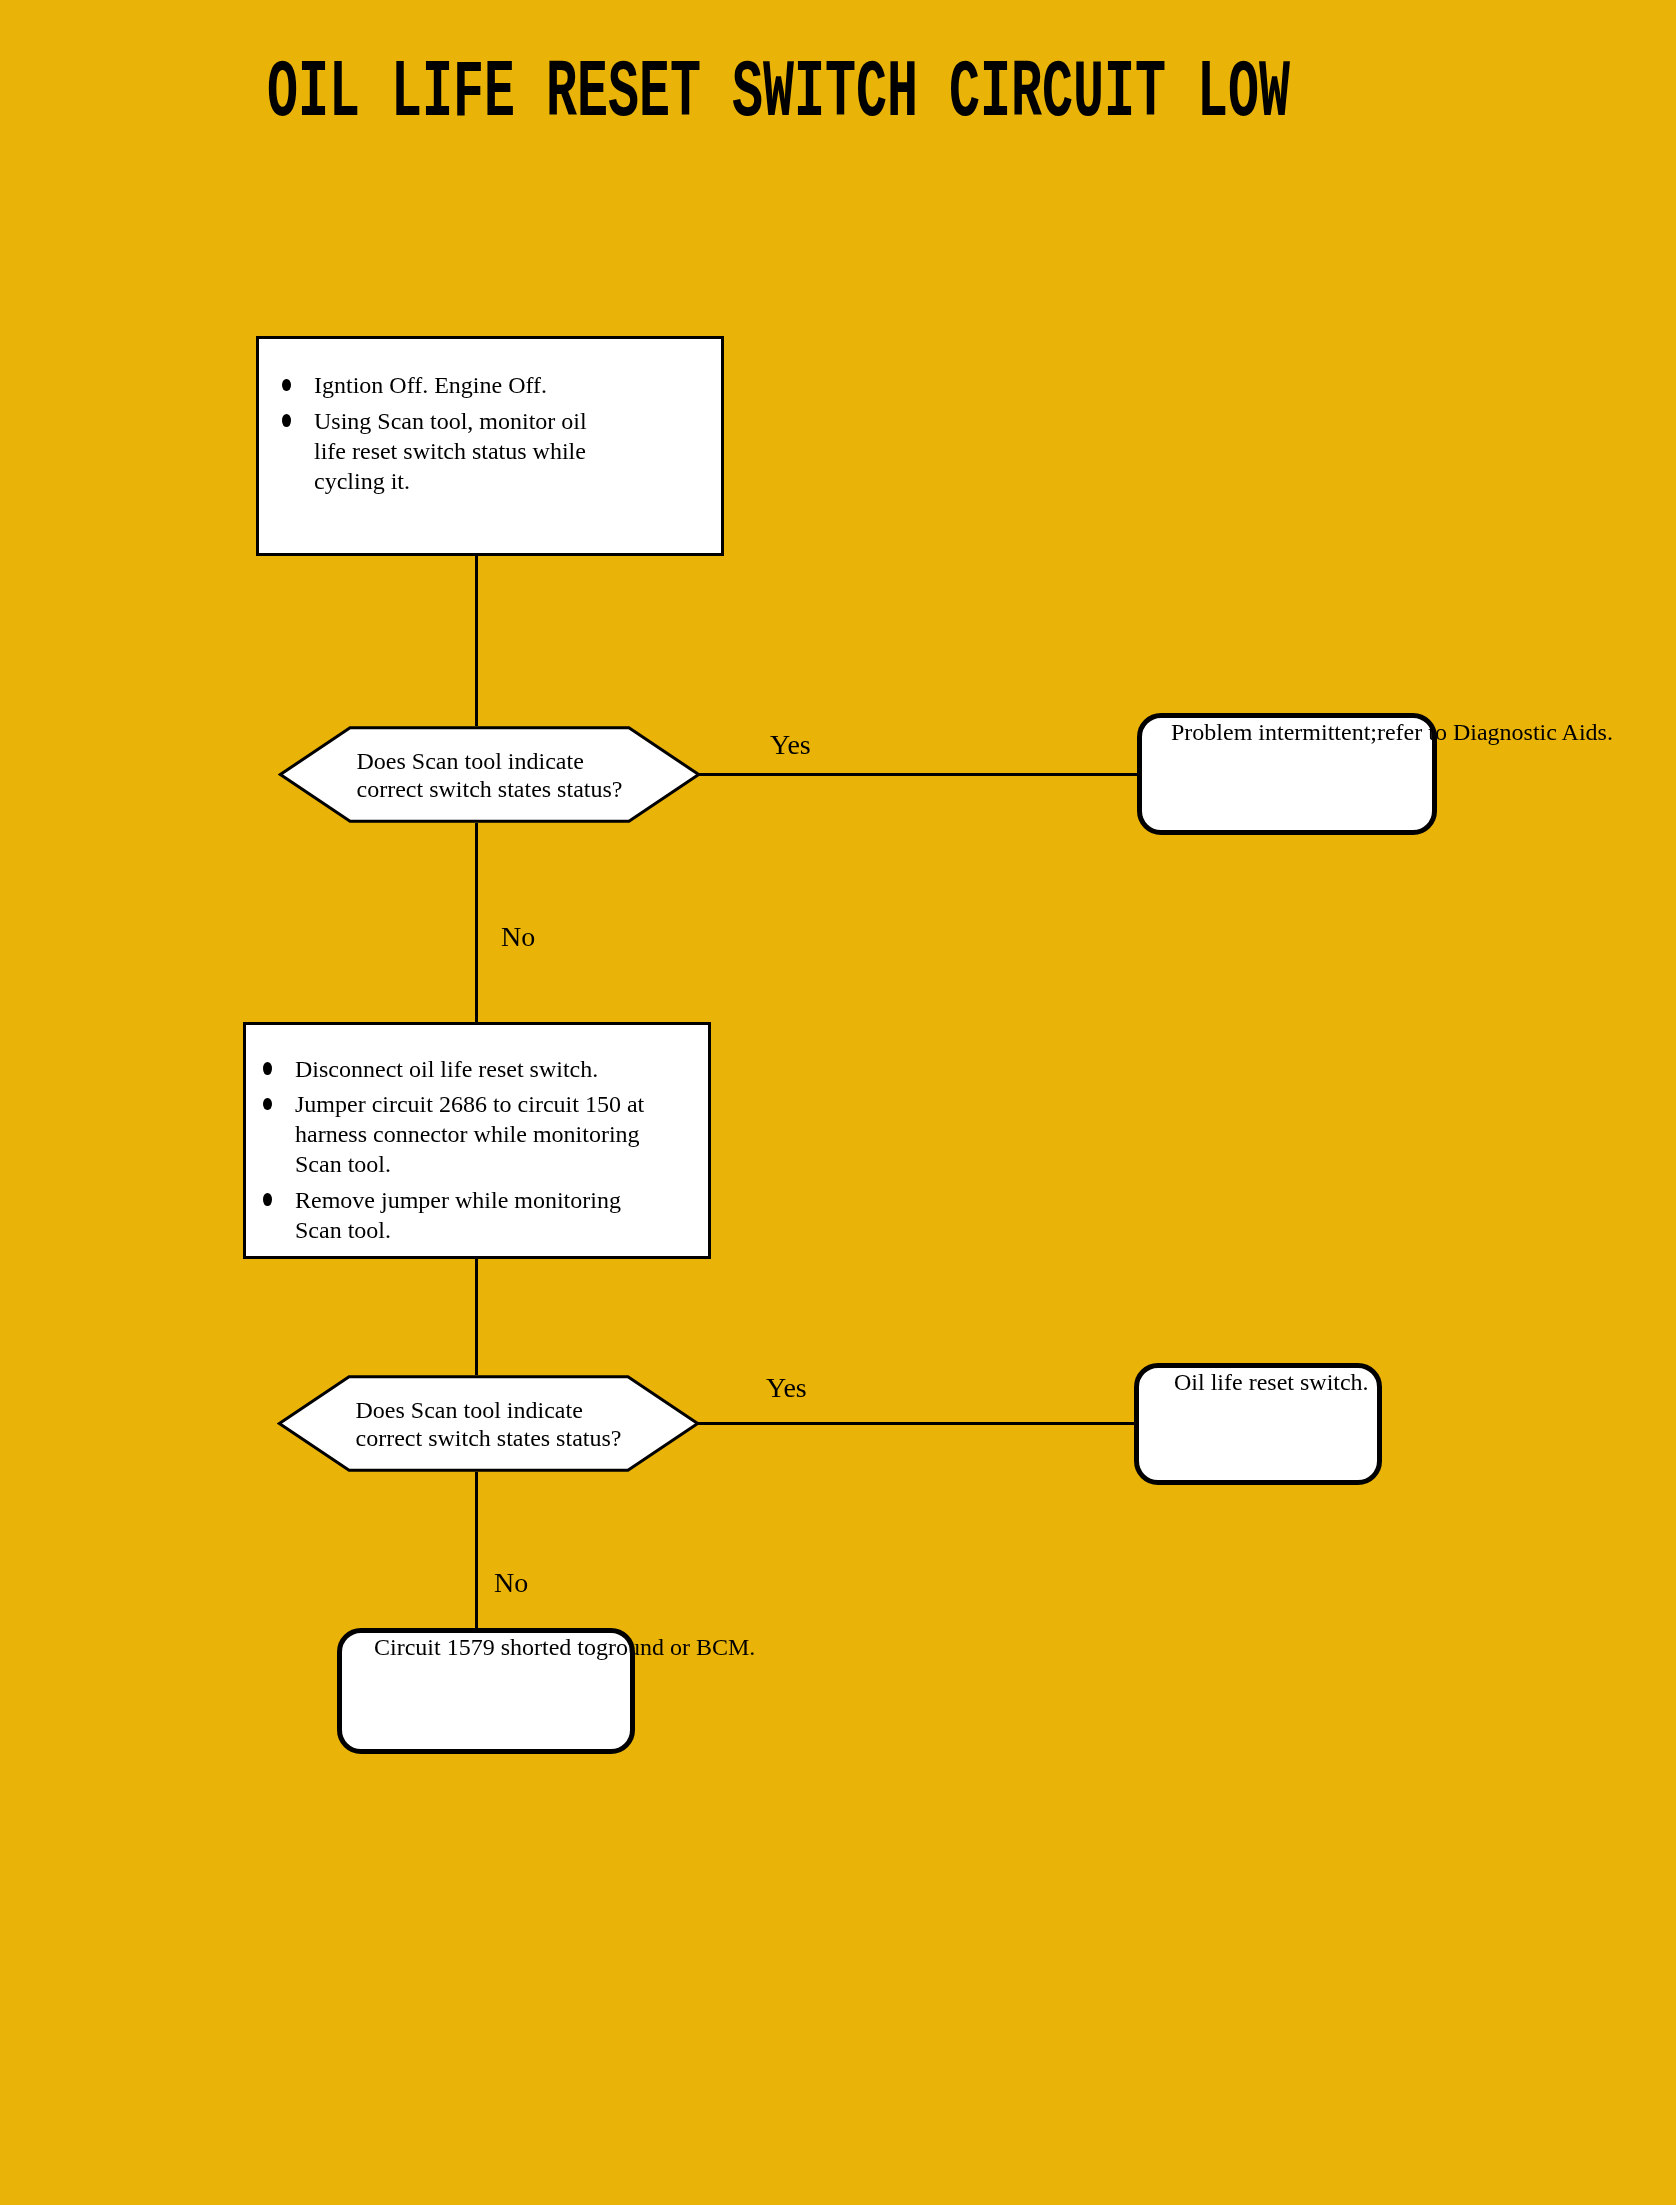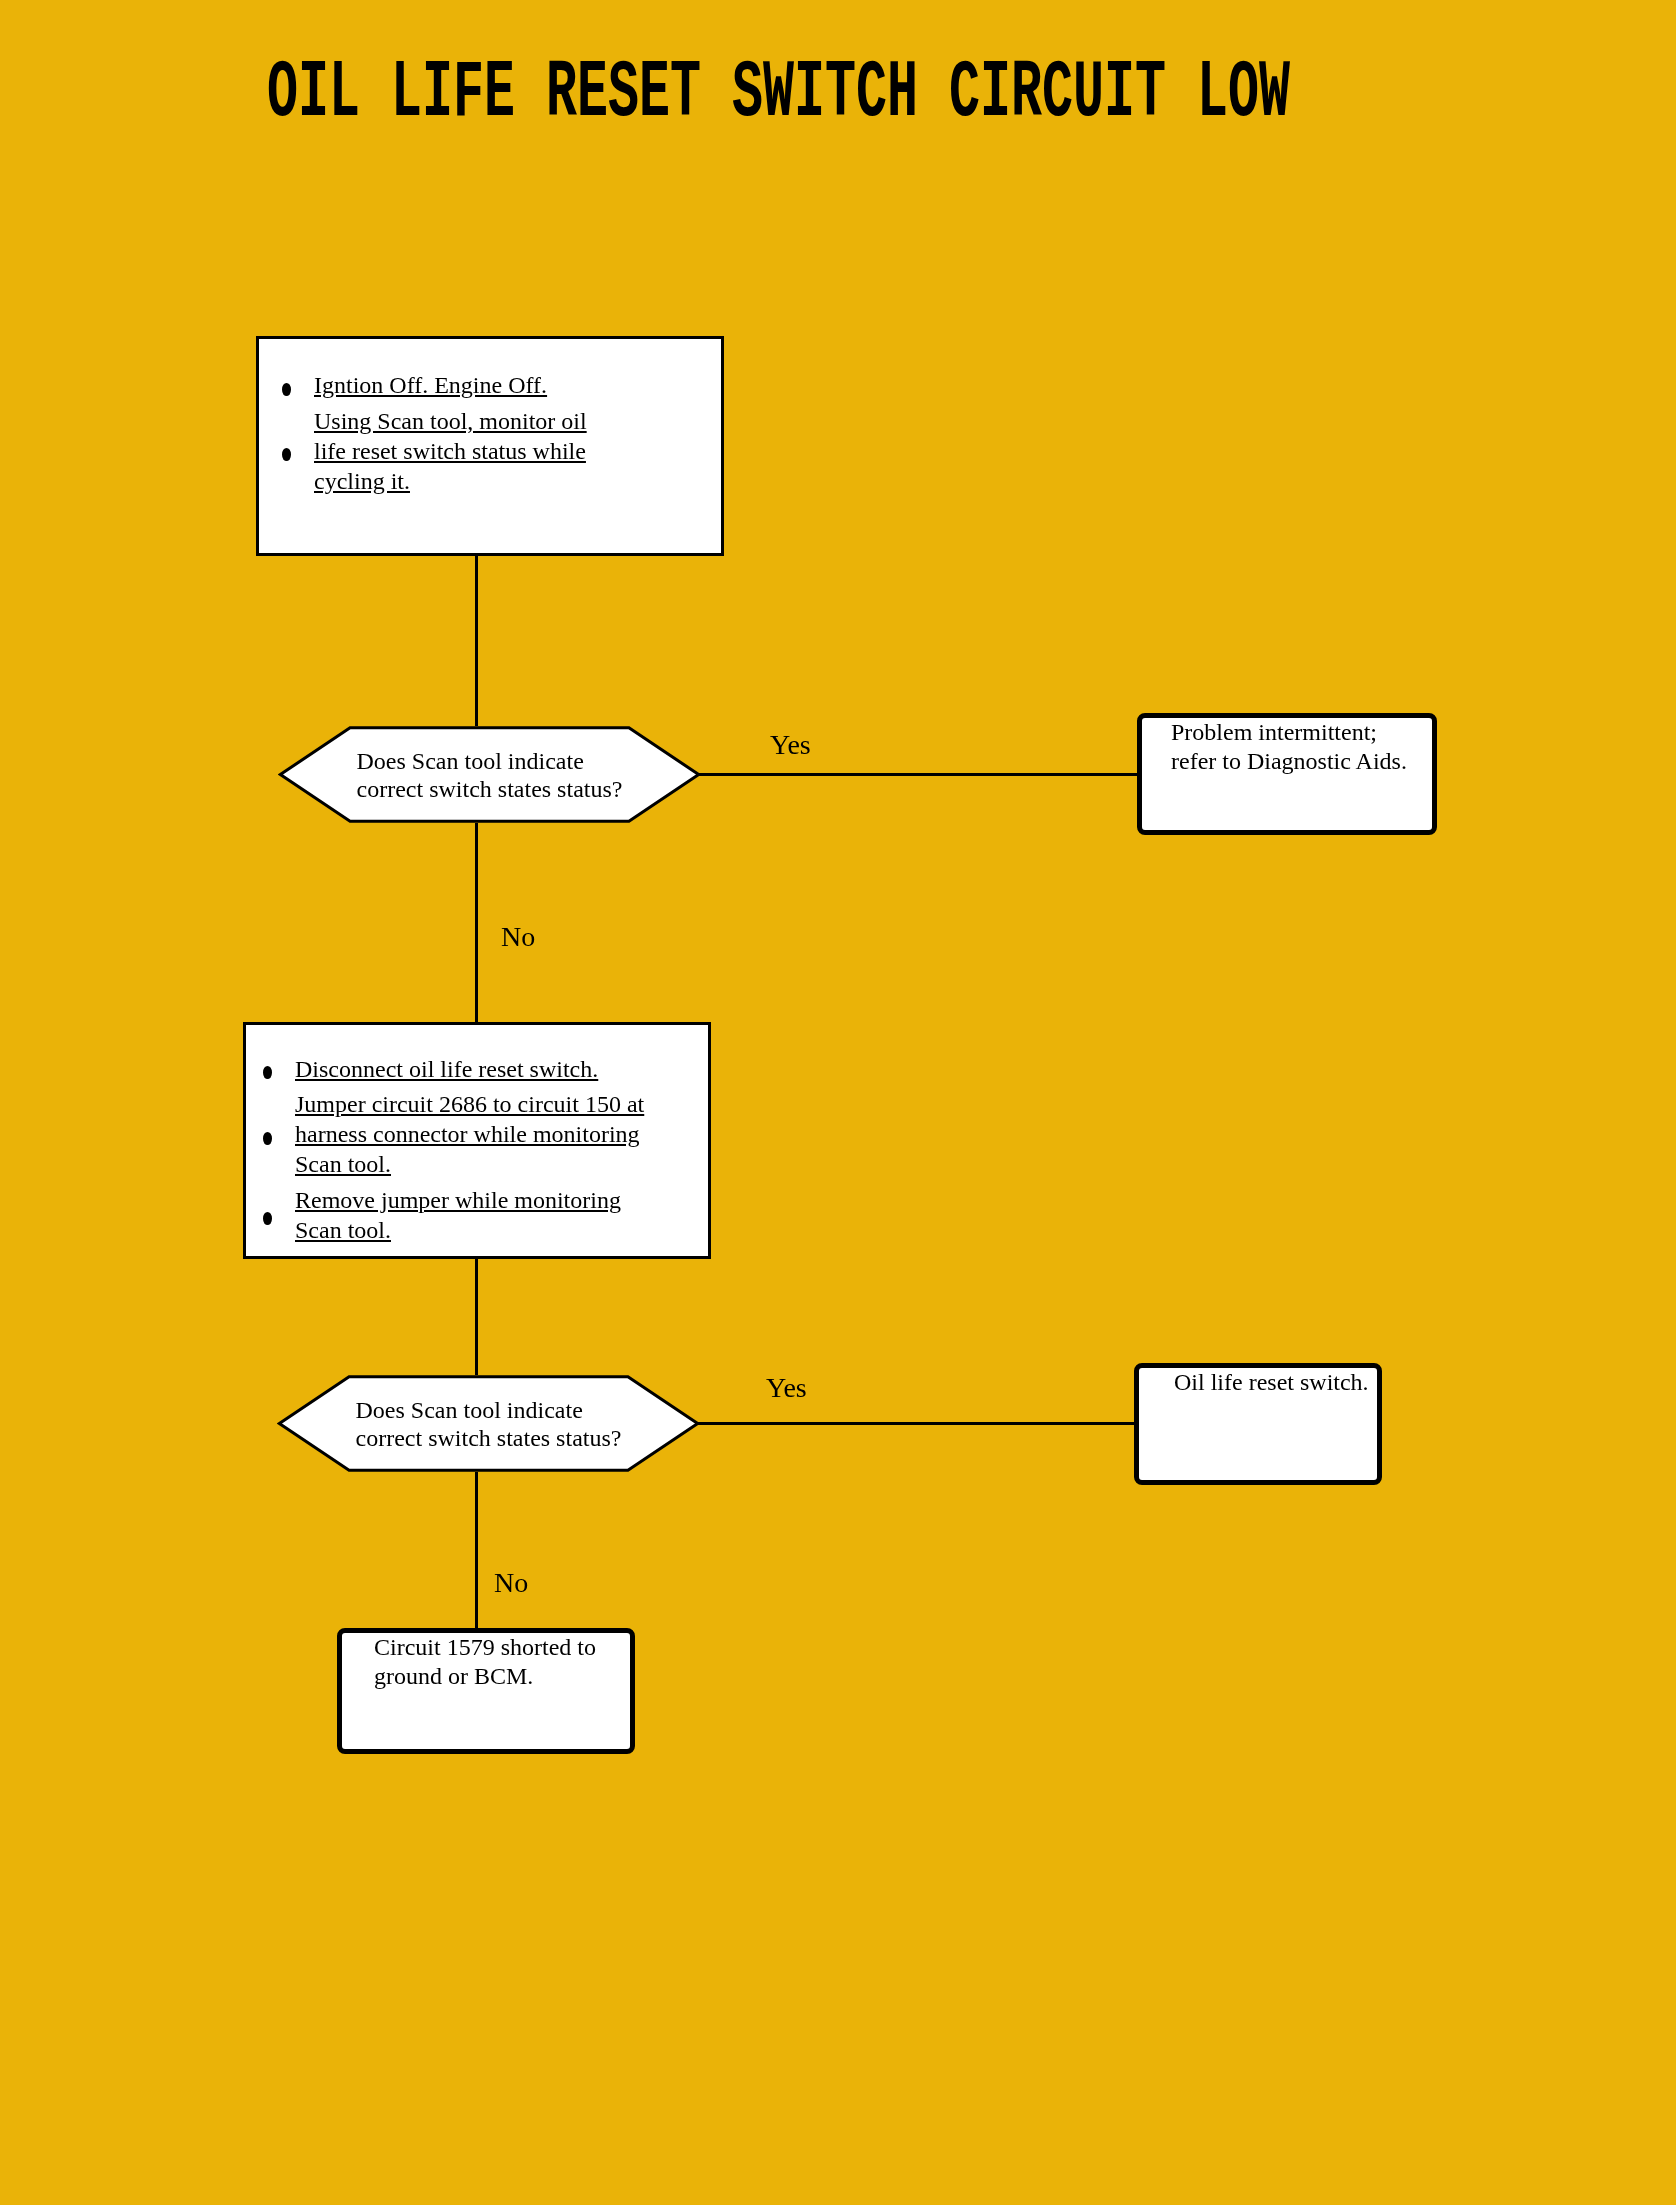--- a/index.html
+++ b/index.html
@@ -24,21 +24,21 @@
     white-space: nowrap;
     transform: scaleX(0.63);
     transform-origin: left top;
   }
   .proc {
     position: absolute;
     box-sizing: border-box;
     border: 3px solid #000000;
     background: #ffffff;
   }
-  .bullet-row { display: flex; align-items: center; text-decoration: underline; }
+  .bullet-row { display: flex; align-items: flex-start; }
   .bullet-row + .bullet-row { margin-top: 5.5px; }
   .dot {
     flex: none;
     width: 9px;
     height: 12.8px;
     margin-top: 8.5px;
     margin-right: 23px;
     background: #000000;
     border-radius: 50%;
   }
@@ -55,25 +55,25 @@
     display: flex;
     align-items: center;
     justify-content: center;
   }
   .hex-text { width: max-content; text-align: left; }
   .hex-text .flow-line { line-height: 28px; }
   .terminal {
     position: absolute;
     box-sizing: border-box;
     border: 5.5px solid #000000;
-    border-radius: 8px;
+    border-radius: 24px;
     background: #ffffff;
     display: flex;
-    flex-direction: column;
-    justify-content: flex-start;
+    flex-direction: row;
+    justify-content: space-between;
     padding-left: 29px;
   }
   .terminal .flow-line { line-height: 29px; }
   .vline { position: absolute; width: 3px; background: #000000; }
   .hline { position: absolute; height: 3px; background: #000000; }
   .branch-label {
     position: absolute;
     font-size: 28px;
     line-height: 27px;
     white-space: nowrap;

